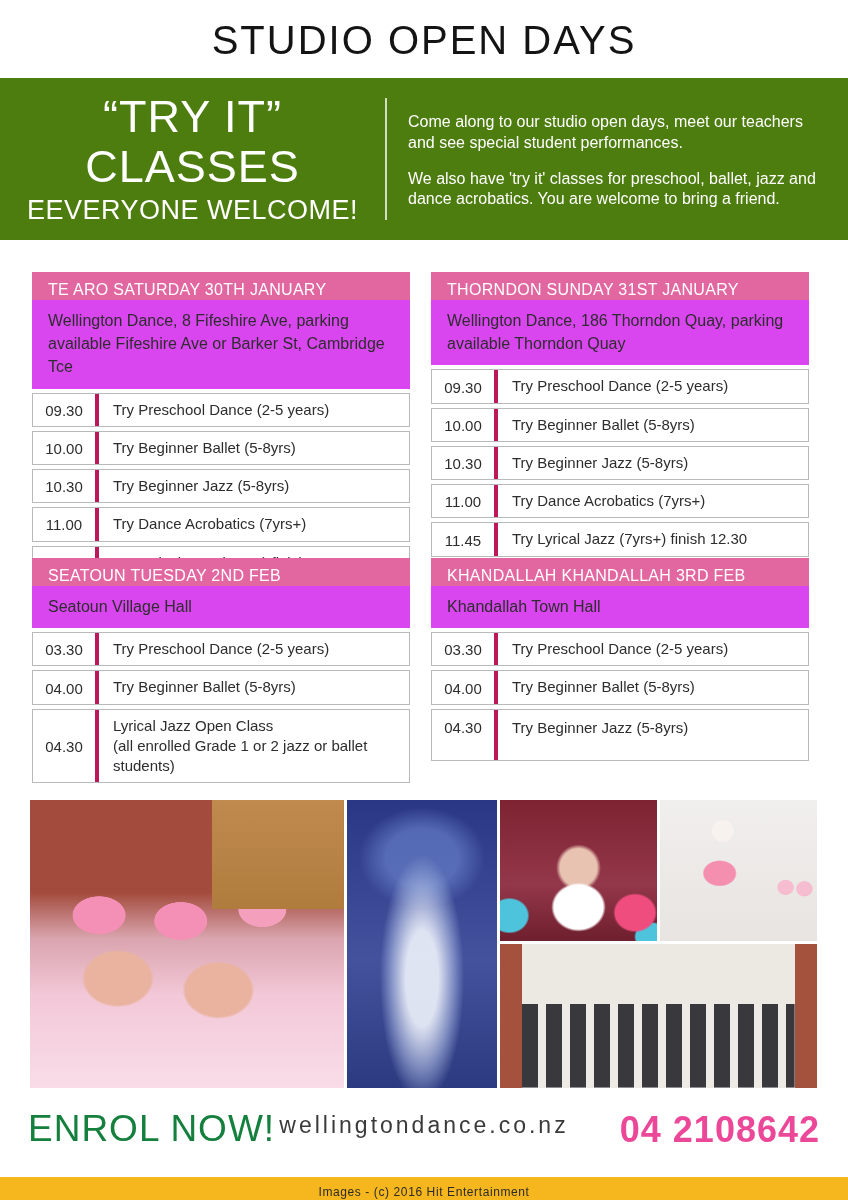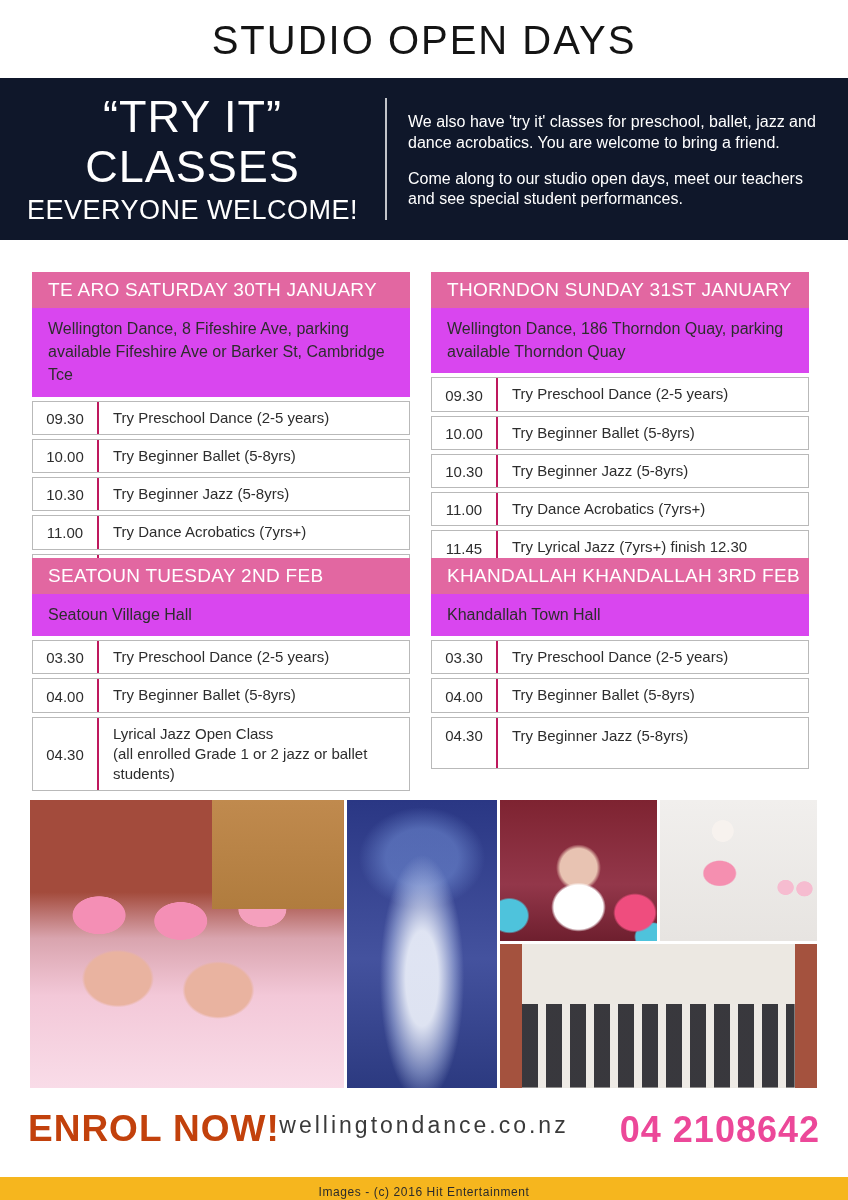--- a/index.html
+++ b/index.html
@@ -17,21 +17,21 @@
   .page-title {
     position:absolute; top:18px; left:0; width:100%;
     text-align:center;
     font-size:40px; font-weight:300; letter-spacing:2px;
     color:#141414;
   }
 
   
   .banner {
     position:absolute; top:78px; left:0; width:848px; height:162px;
-    background:#0f172a;
+    background:#4d7c0f;
   }
   .banner-left {
     position:absolute; left:0; top:0; width:385px; height:100%;
     display:flex; flex-direction:column; justify-content:center; align-items:center;
     color:#ffffff; text-align:center;
   }
   .banner-heading { font-size:45px; font-weight:300; letter-spacing:1px; line-height:1.1; }
   .banner-subheading { font-size:27px; font-weight:400; letter-spacing:0.5px; margin-top:4px; }
   .banner-divider {
     position:absolute; left:385px; top:20px; height:122px; width:2px;
@@ -45,35 +45,35 @@
 
   
   .sched { position:absolute; width:378px; }
   .sched.t0 { left:32px;  top:272px; }
   .sched.t1 { left:431px; top:272px; }
   .sched.t2 { left:32px;  top:558px; }
   .sched.t3 { left:431px; top:558px; }
 
   .sched-header {
     background:#e267a1; color:#ffffff;
-    height:36px; line-height:36px;
-    padding-left:16px; font-size:19px; font-weight:400; letter-spacing:0.3px;
+    height:28px; line-height:36px;
+    padding-left:16px; font-size:16px; font-weight:400; letter-spacing:0.3px;
   }
   .sched-venue {
     background:#d946ef; color:#2d2d2d;
     padding:9px 16px 10px 16px;
     font-size:16px; line-height:1.45; min-height:36px;
   }
   .rows { margin-top:4px; }
   .row {
     display:flex; border:1px solid #b9b9b9; background:#ffffff;
     min-height:34px; margin-bottom:4px; align-items:stretch;
   }
   .row .time {
-    width:66px; flex:0 0 66px; border-right:2px solid #be185d;
+    width:66px; flex:0 0 66px; border-right:4px solid #be185d;
     display:flex; align-items:center; justify-content:center;
     font-size:15px; color:#2d2d2d; padding-top:1px;
   }
   .row .desc {
     flex:1; display:flex; flex-direction:column; justify-content:center;
     padding:6px 10px 6px 14px; font-size:15px; line-height:1.35; color:#2d2d2d;
   }
   .row.tall { min-height:52px; }
   .row.tall .desc { justify-content:flex-start; padding-top:8px; }
   .row.tall .time { align-items:flex-start; padding-top:9px; }
@@ -125,21 +125,21 @@
       repeating-linear-gradient(90deg, rgba(25,25,32,0.85) 0 16px, rgba(238,234,229,0.95) 16px 24px),
       linear-gradient(90deg,#a4523e 0 7%, #ece8e2 7% 93%, #a4523e 93% 100%);
     background-size:86% 58%,100% 100%;
     background-position:50% 100%,0 0;
   }
 
   
   .footer { position:absolute; top:1102px; left:0; width:848px; height:60px; }
   .footer-cta {
     position:absolute; left:28px; top:6px;
-    font-size:37px; color:#c2410c; letter-spacing:1px; font-weight:700;
+    font-size:37px; color:#15803d; letter-spacing:1px; font-weight:400;
   }
   .footer-site {
     position:absolute; left:0; width:100%; top:10px; text-align:center;
     font-size:23px; color:#3a3a3a; letter-spacing:3px; font-weight:300;
   }
   .footer-phone {
     position:absolute; right:28px; top:7px;
     font-size:36px; color:#ec4899; letter-spacing:1px; font-weight:700;
   }
   .credit-bar {
@@ -153,22 +153,22 @@
 
 <div class="page-title">STUDIO OPEN DAYS</div>
 
 <div class="banner">
   <div class="banner-left">
     <div class="banner-heading">“TRY IT” CLASSES</div>
     <div class="banner-subheading">EEVERYONE WELCOME!</div>
   </div>
   <div class="banner-divider"></div>
   <div class="banner-right">
+    <p>Come along to our studio open days, meet our teachers and see special student performances.</p>
     <p>We also have 'try it' classes for preschool, ballet, jazz and dance acrobatics. You are welcome to bring a friend.</p>
-    <p>Come along to our studio open days, meet our teachers and see special student performances.</p>
   </div>
 </div>
 
 <div class="sched t0">
   <div class="sched-header">TE ARO SATURDAY 30TH JANUARY</div>
   <div class="sched-venue">Wellington Dance, 8 Fifeshire Ave, parking available Fifeshire Ave or Barker St, Cambridge Tce</div>
   <div class="rows">
       <div class="row">
         <div class="time">09.30</div>
         <div class="desc">

